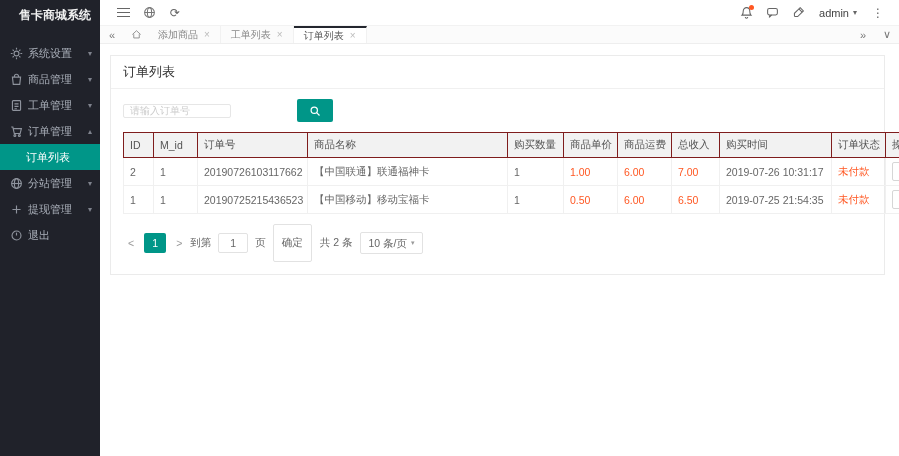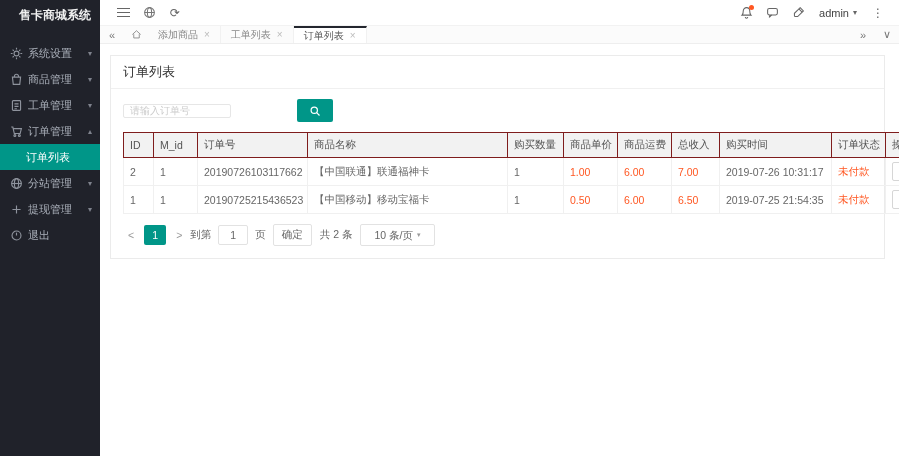--- a/index.html
+++ b/index.html
@@ -55,23 +55,23 @@
   .grid th { background:#f2f2f2; font-weight:normal; text-align:left; color:#555; padding:5px 6px; border:1px solid #7f1d1d; white-space:nowrap; overflow:hidden; }
   .grid td { padding:4px 6px; border:1px solid #f0f0f0; white-space:nowrap; overflow:hidden; }
   .red { color:#ff5722; }
   .op-btn { display:inline-block; font-size:9.5px; color:#555; background:#fff; border:1px solid #d6d6d6; border-radius:2px; padding:2px 6px; margin-right:5px; cursor:pointer; white-space:nowrap; }
 
   .pager { display:flex; align-items:center; margin-top:10px; font-size:10.5px; color:#666; }
   .pg-nav { padding:0 5px; color:#999; cursor:pointer; }
   .pg-cur { min-width:22px; height:20px; line-height:20px; text-align:center; background:#009688; color:#fff; border-radius:2px; margin:0 5px; cursor:default; }
   .pg-label { margin:0 3px; color:#666; }
   .pg-input { width:30px; height:20px; border:1px solid #e2e2e2; border-radius:2px; text-align:center; font-size:10.5px; color:#666; margin:0 4px; font-family:inherit; }
-  .pg-btn { height:22px; padding:0 8px; border:1px solid #e2e2e2; background:#fff; border-radius:2px; color:#666; font-size:10.5px; margin:0 8px 0 4px; cursor:pointer; font-family:inherit; }
+  .pg-btn { height:38px; padding:0 8px; border:1px solid #e2e2e2; background:#fff; border-radius:2px; color:#666; font-size:10.5px; margin:0 8px 0 4px; cursor:pointer; font-family:inherit; }
   .pg-count { margin-right:8px; }
-  .pg-limit { height:22px; line-height:20px; border:1px solid #e2e2e2; border-radius:2px; padding:0 13px; cursor:pointer; color:#666; display:flex; align-items:center; }
+  .pg-limit { height:22px; line-height:20px; border:1px solid #e2e2e2; border-radius:2px; padding:0 7px; cursor:pointer; color:#666; display:flex; align-items:center; }
   .pg-limit .caret { font-size:7px; margin-left:4px; color:#999; }
 </style>
 </head>
 <body>
 
 <div class="root">
 
   <div class="sidebar">
     <div class="logo">售卡商城系统</div>
     <div class="nav">

